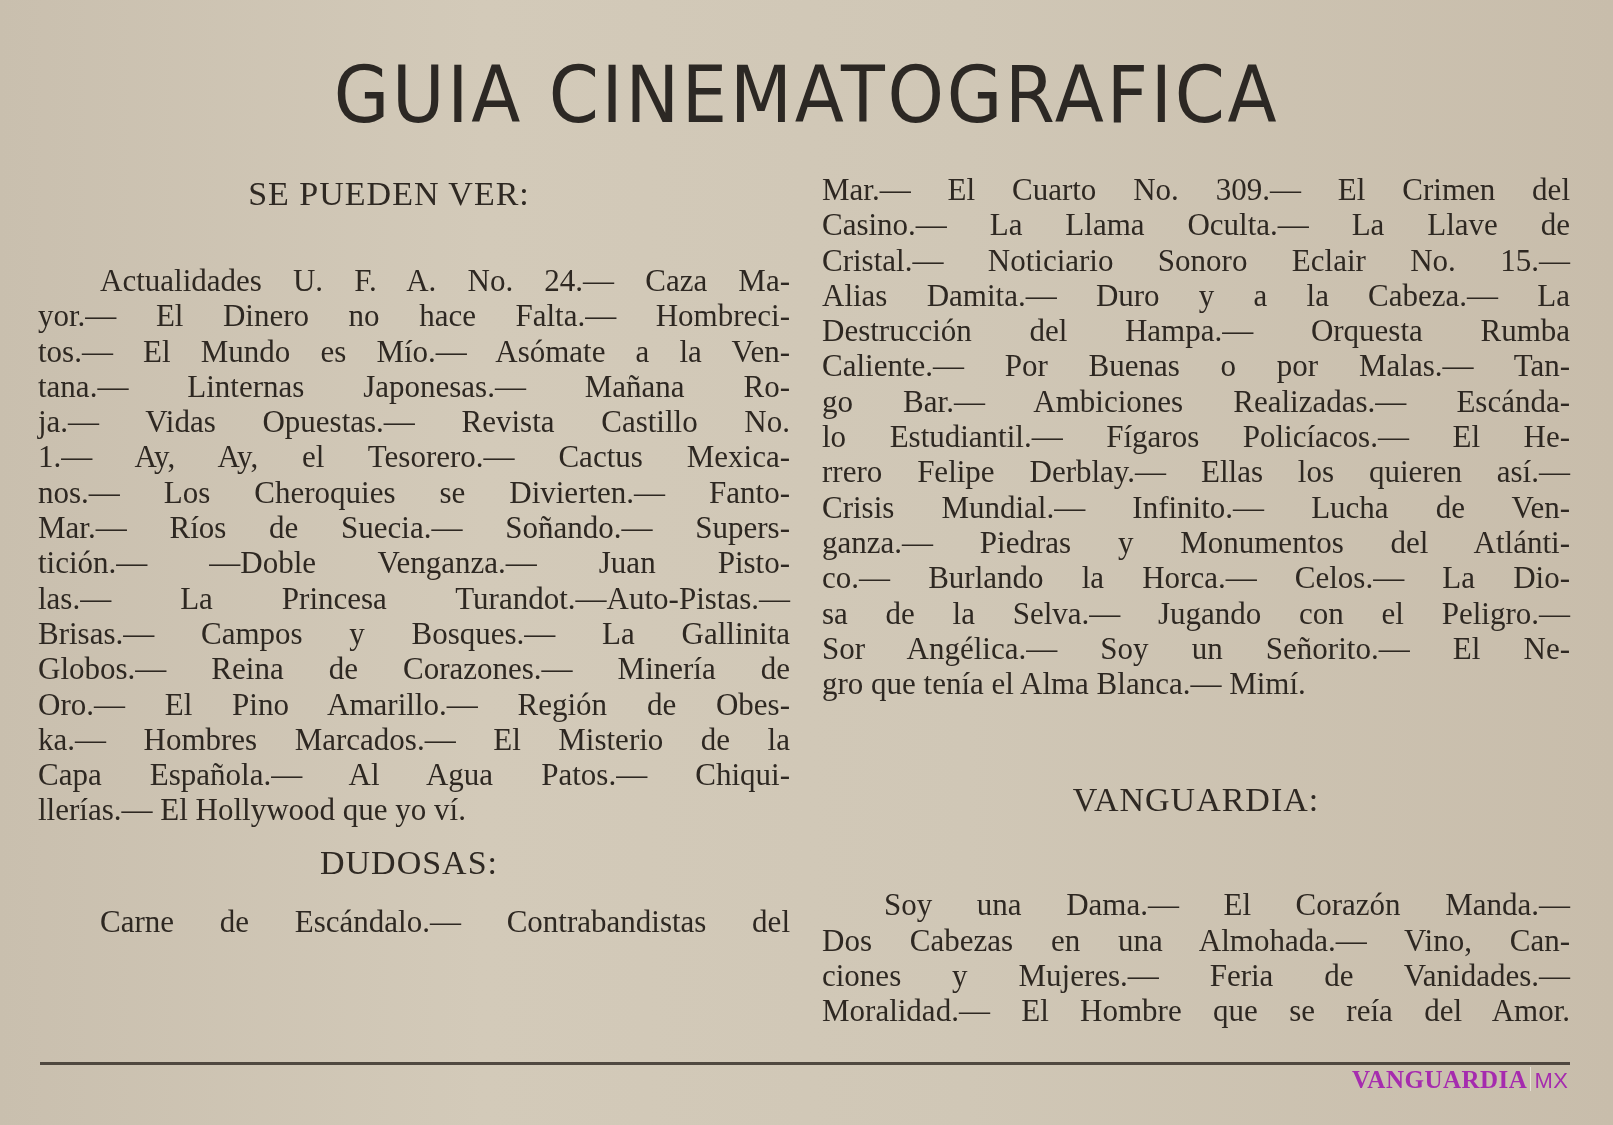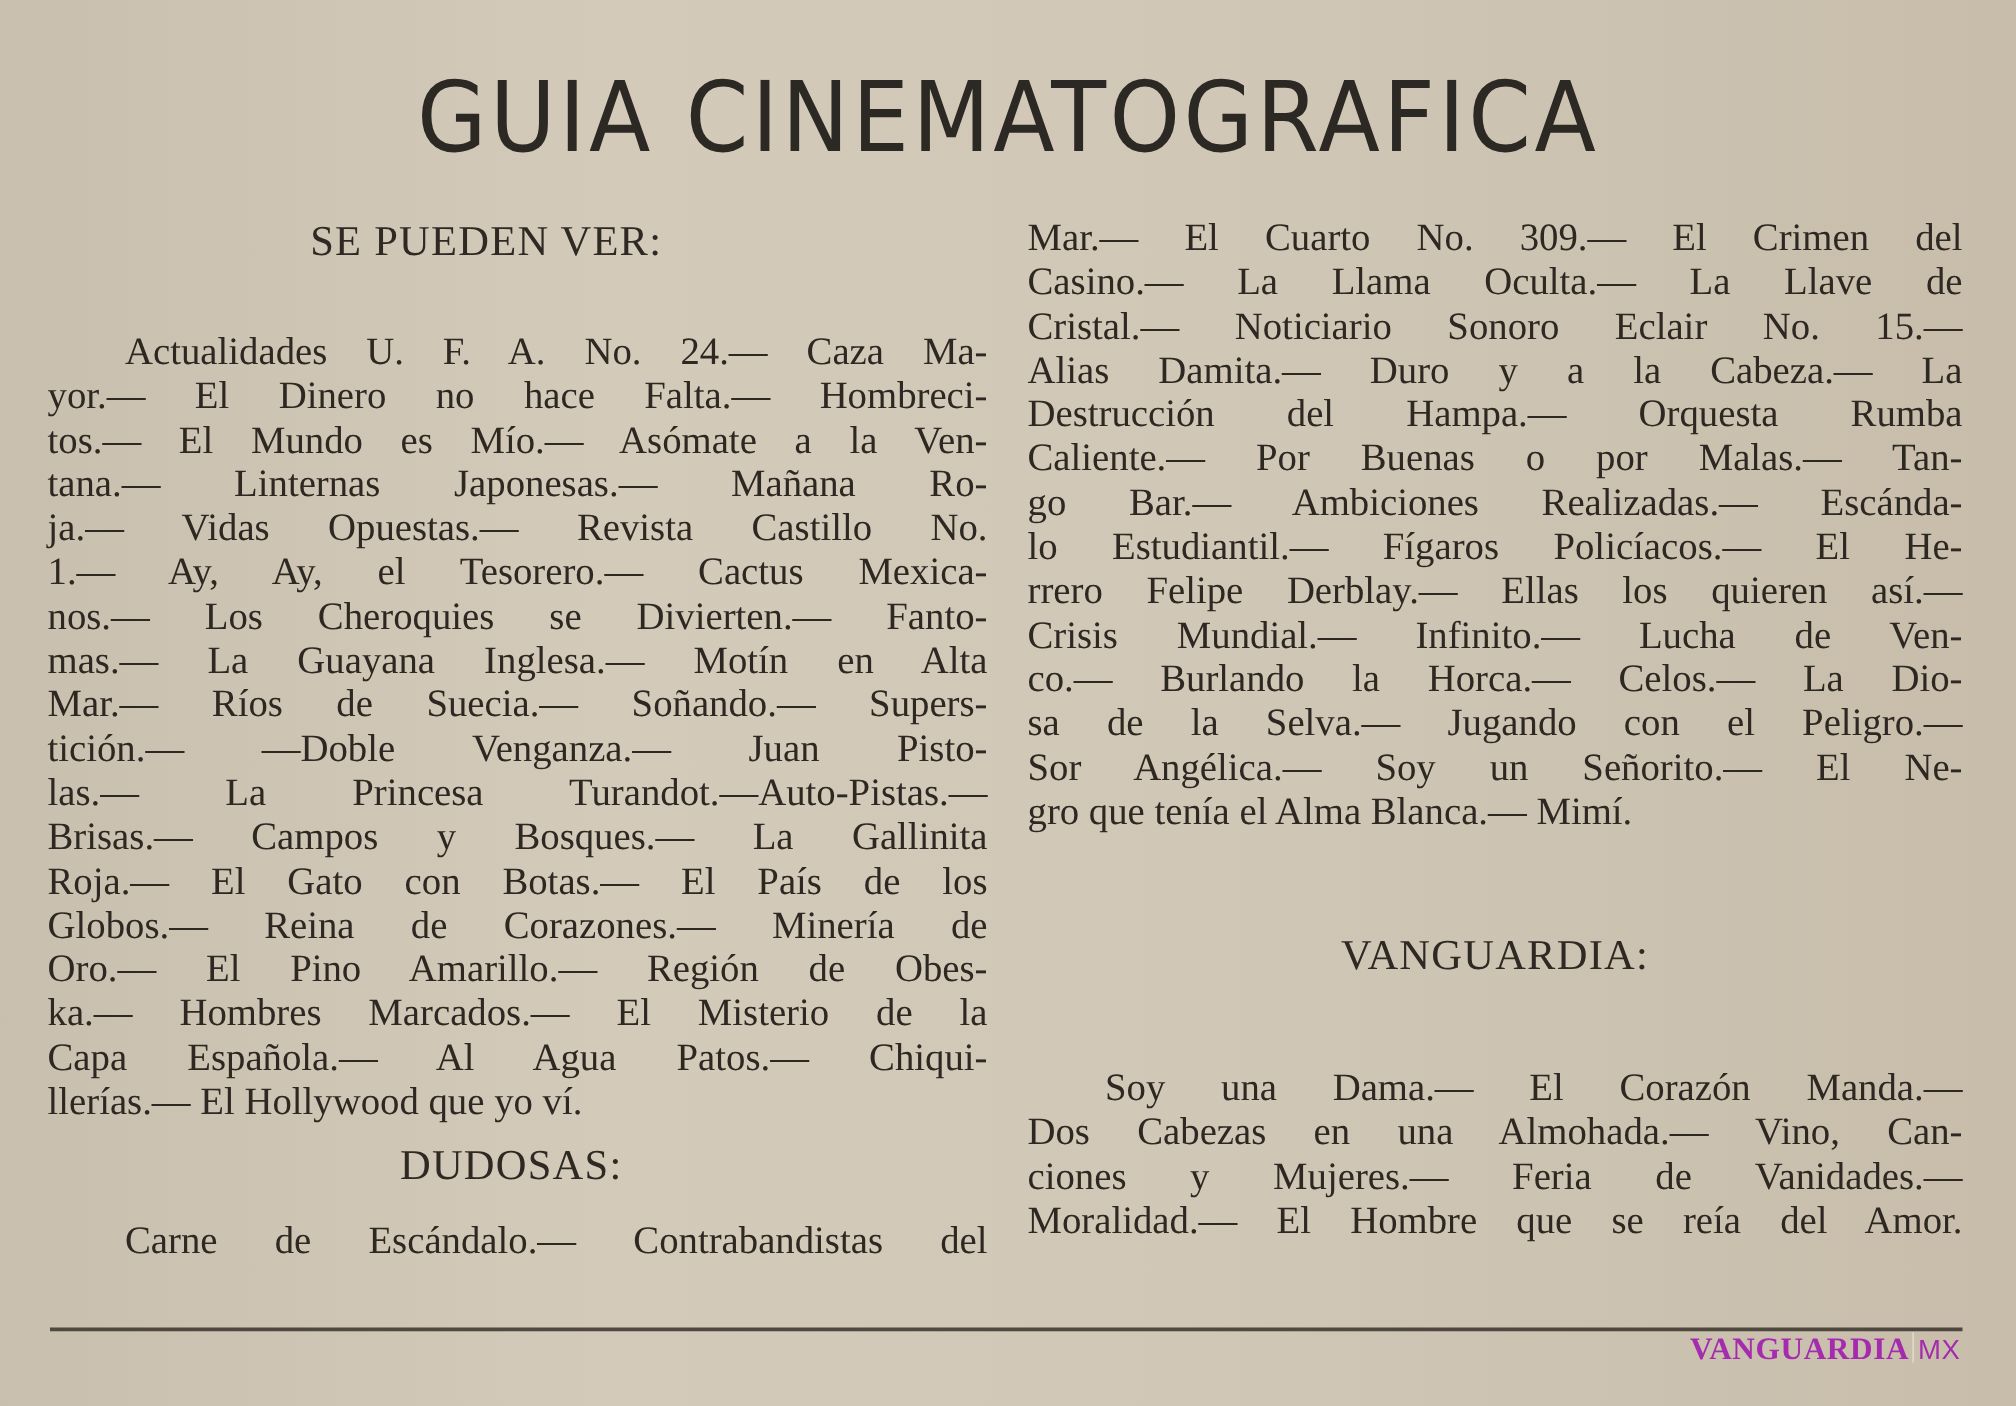--- a/index.html
+++ b/index.html
@@ -53,26 +53,24 @@
     <div class="heading" style="margin-left:-50px;">SE PUEDEN VER:</div>
     <div style="height:50px"></div>
     <div class="para">
       <span class="line" style="padding-left:62px">Actualidades U. F. A. No. 24.— Caza Ma-</span>
       <span class="line">yor.— El Dinero no hace Falta.— Hombreci-</span>
       <span class="line">tos.— El Mundo es Mío.— Asómate a la Ven-</span>
       <span class="line">tana.— Linternas Japonesas.— Mañana Ro-</span>
       <span class="line">ja.— Vidas Opuestas.— Revista Castillo No.</span>
       <span class="line">1.— Ay, Ay, el Tesorero.— Cactus Mexica-</span>
       <span class="line">nos.— Los Cheroquies se Divierten.— Fanto-</span>
-      <span class="line">mas.— La Guayana Inglesa.— Motín en Alta</span>
       <span class="line">Mar.— Ríos de Suecia.— Soñando.— Supers-</span>
       <span class="line">tición.— —Doble Venganza.— Juan Pisto-</span>
       <span class="line">las.— La Princesa Turandot.—Auto-Pistas.—</span>
       <span class="line">Brisas.— Campos y Bosques.— La Gallinita</span>
-      <span class="line">Roja.— El Gato con Botas.— El País de los</span>
       <span class="line">Globos.— Reina de Corazones.— Minería de</span>
       <span class="line">Oro.— El Pino Amarillo.— Región de Obes-</span>
       <span class="line">ka.— Hombres Marcados.— El Misterio de la</span>
       <span class="line">Capa Española.— Al Agua Patos.— Chiqui-</span>
       <span class="line last">llerías.— El Hollywood que yo ví.</span>
     </div>
     <div style="height:16px"></div>
     <div class="heading" style="margin-left:-10px;">DUDOSAS:</div>
     <div style="height:22px"></div>
     <div class="para">
@@ -85,20 +83,21 @@
       <span class="line">Mar.— El Cuarto No. 309.— El Crimen del</span>
       <span class="line">Casino.— La Llama Oculta.— La Llave de</span>
       <span class="line">Cristal.— Noticiario Sonoro Eclair No. 15.—</span>
       <span class="line">Alias Damita.— Duro y a la Cabeza.— La</span>
       <span class="line">Destrucción del Hampa.— Orquesta Rumba</span>
       <span class="line">Caliente.— Por Buenas o por Malas.— Tan-</span>
       <span class="line">go Bar.— Ambiciones Realizadas.— Escánda-</span>
       <span class="line">lo Estudiantil.— Fígaros Policíacos.— El He-</span>
       <span class="line">rrero Felipe Derblay.— Ellas los quieren así.—</span>
       <span class="line">Crisis Mundial.— Infinito.— Lucha de Ven-</span>
+      <span class="line">ganza.— Piedras y Monumentos del Atlánti-</span>
       <span class="line">co.— Burlando la Horca.— Celos.— La Dio-</span>
       <span class="line">sa de la Selva.— Jugando con el Peligro.—</span>
       <span class="line">Sor Angélica.— Soy un Señorito.— El Ne-</span>
       <span class="line last">gro que tenía el Alma Blanca.— Mimí.</span>
     </div>
     <div style="height:80px"></div>
     <div class="heading">VANGUARDIA:</div>
     <div style="height:68px"></div>
     <div class="para">
       <span class="line" style="padding-left:62px">Soy una Dama.— El Corazón Manda.—</span>

